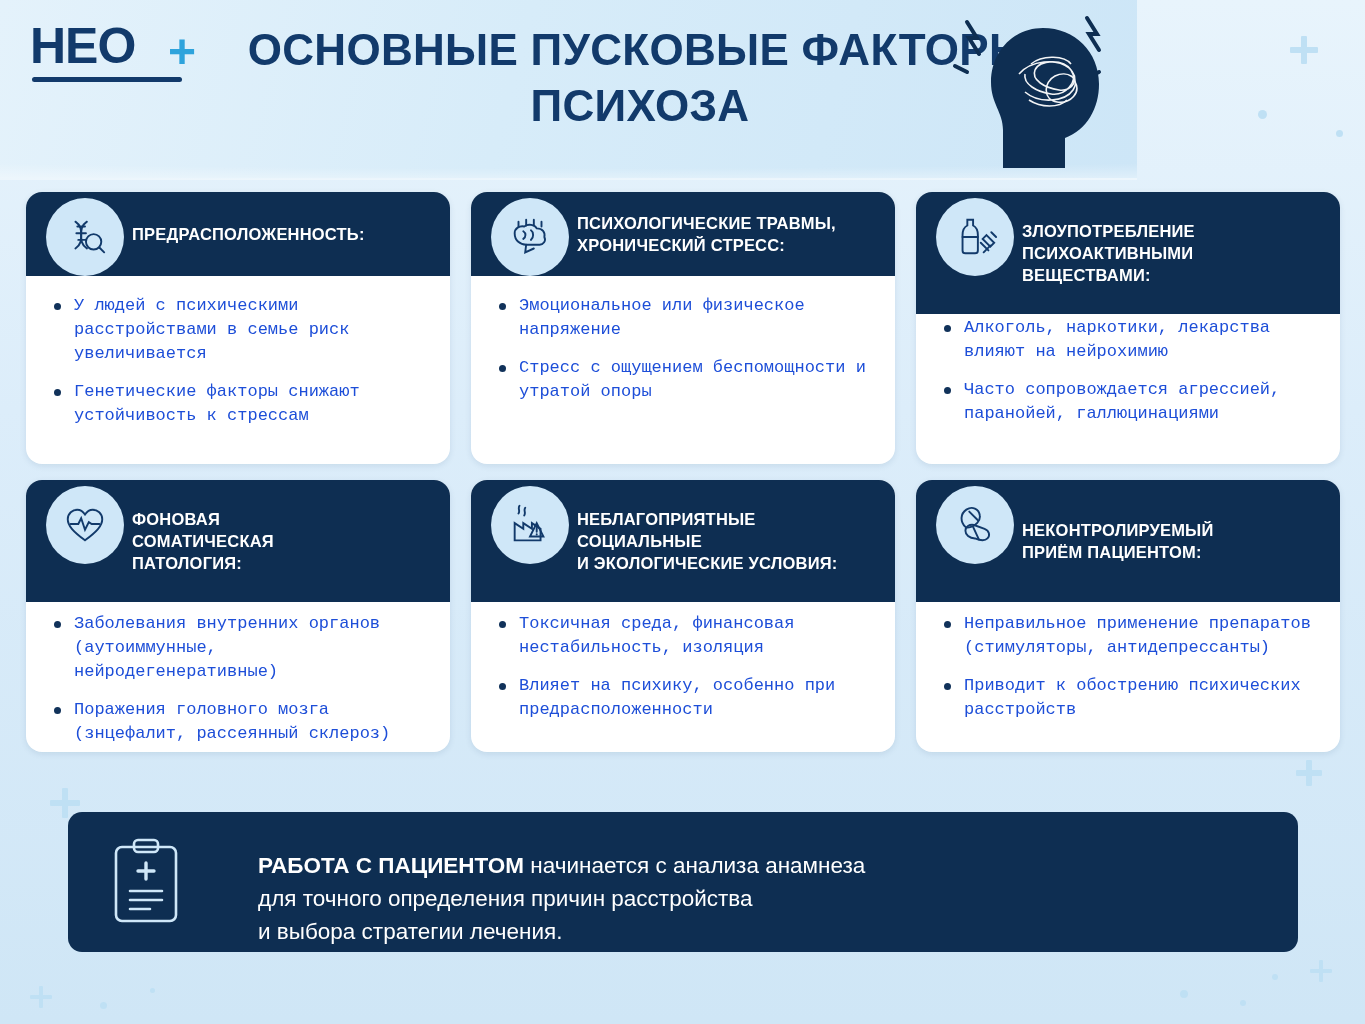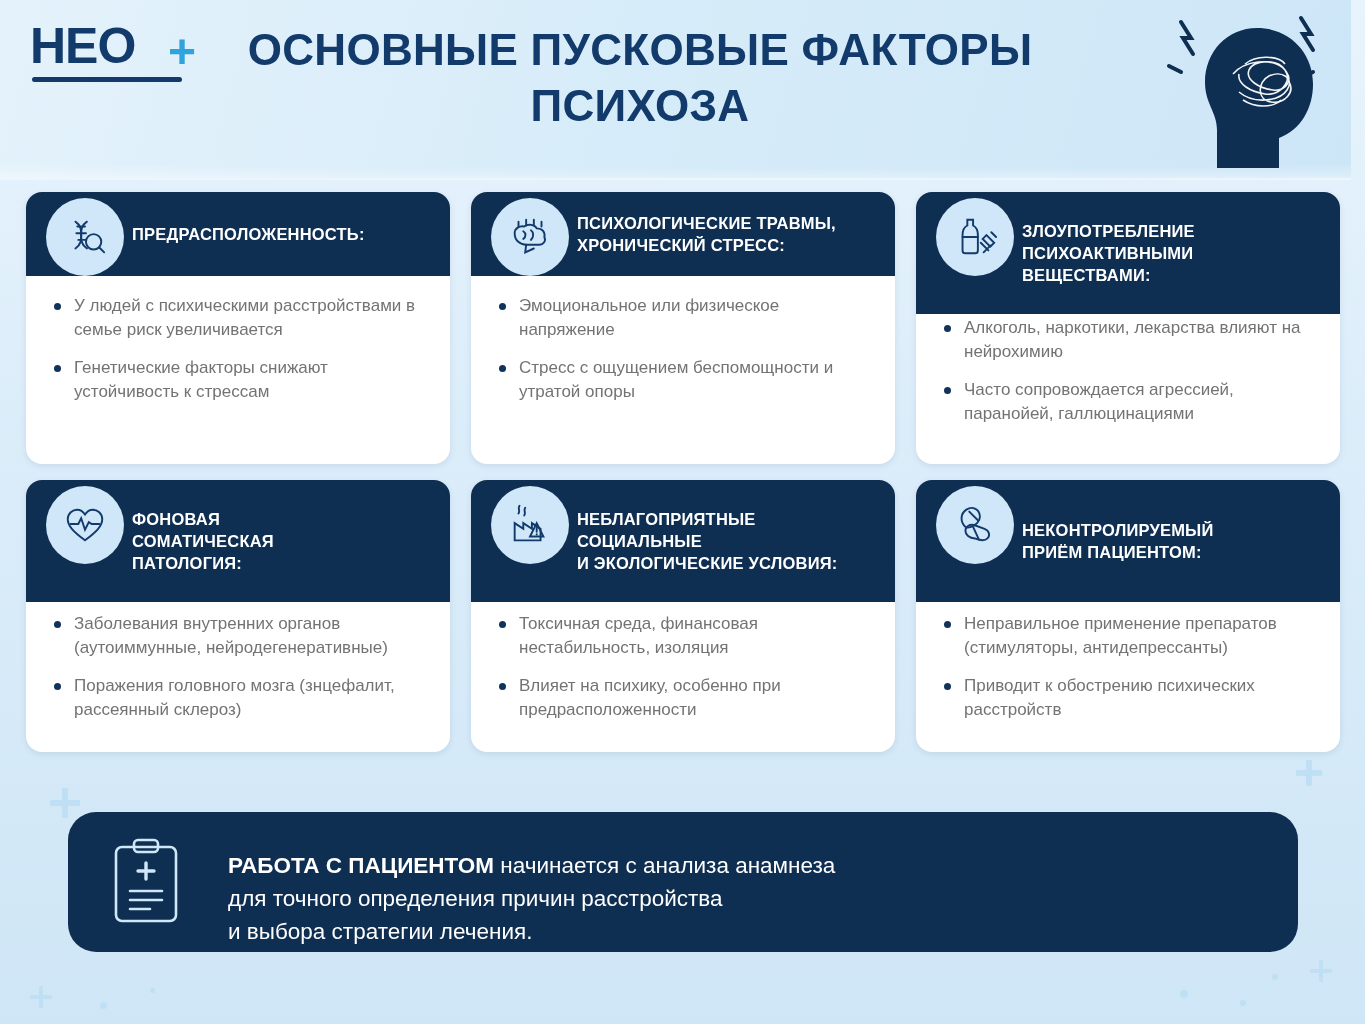--- a/index.html
+++ b/index.html
@@ -37,21 +37,21 @@
   .dot {
     position: absolute;
     border-radius: 50%;
     background: #bfe0f4;
   }
 
   
   .header {
     position: absolute;
     top: 0; left: 0;
-    width: 1351px;
+    width: 1137px;
     height: 178px;
     background: linear-gradient(105deg, #e4f2fb 0%, #d7ecf9 45%, #cde6f7 100%);
   }
   .header-wave {
     position: absolute;
     left: 0; bottom: -2px;
     width: 100%; height: 30px;
     background: radial-gradient(120% 100% at 50% 0%, rgba(255,255,255,0) 60%, rgba(255,255,255,.35) 100%);
   }
 
@@ -152,43 +152,45 @@
   .card-body {
     padding: 18px 20px 14px 26px;
   }
   ul.bullets { list-style: none; }
   ul.bullets li {
     position: relative;
     padding-left: 22px;
     margin-bottom: 14px;
     font-size: 17px;
     line-height: 24px;
-    color: #737373;
+    color: #1d4ed8;
     font-weight: 500;
+    font-family: Liberation Mono, monospace;
   }
   ul.bullets li::before {
     content: "";
     position: absolute;
     left: 2px; top: 9px;
     width: 7px; height: 7px;
     border-radius: 50%;
     background: #11325a;
   }
 
   
   .footer {
     position: absolute;
     left: 68px; top: 812px;
     width: 1230px;
     height: 140px;
     background: #0e2e52;
-    border-radius: 28px;
+    border-radius: 14px;
     display: flex;
     align-items: center;
     padding-left: 40px;
+    gap: 30px;
   }
   .footer-icon {
     width: 76px; height: 90px;
     flex: 0 0 76px;
     margin-right: 44px;
   }
   .footer-text {
     color: #ffffff;
     font-size: 22.5px;
     line-height: 33px;

